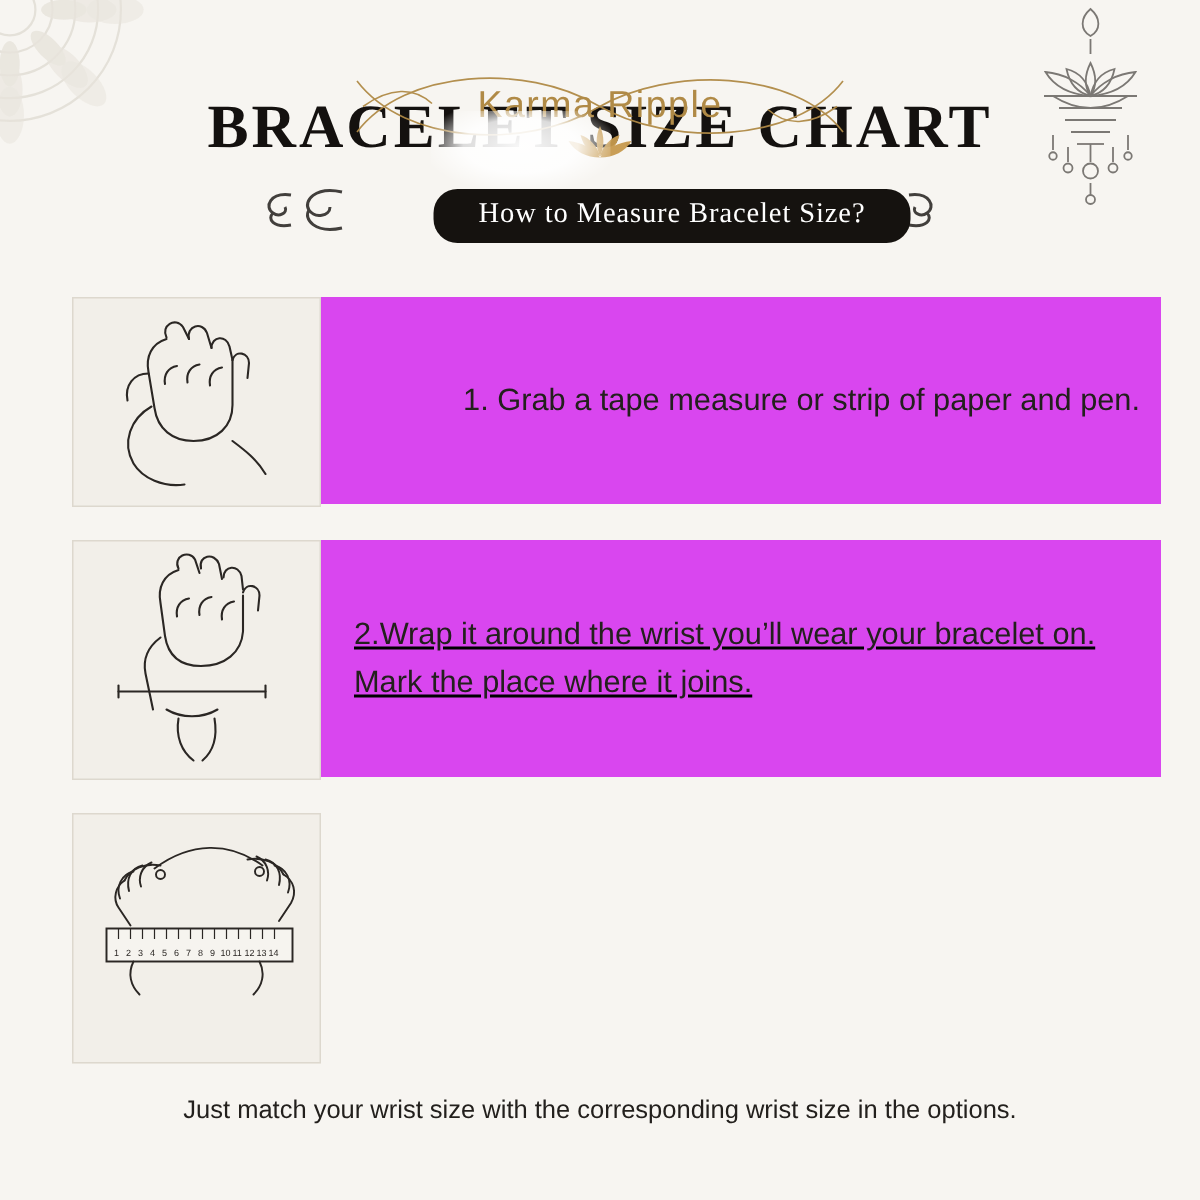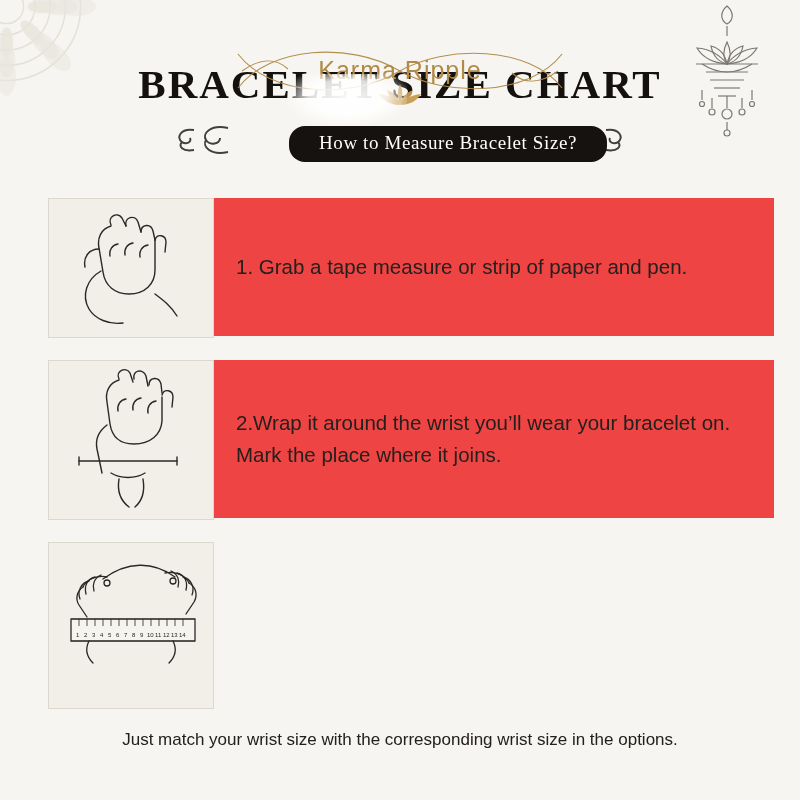--- a/index.html
+++ b/index.html
@@ -133,33 +133,34 @@
     width: 164px;
     min-width: 164px;
     margin-left: 48px;
     background: #f2efe9;
     border: 1px solid #ddd8ce;
     position: relative;
     overflow: hidden;
   }
   .step .body {
     flex: 1;
-    background: #ef4444;
+    background: #d946ef;
     margin-right: 26px;
     display: flex;
     align-items: center;
     padding: 0 14px 0 22px;
+    justify-content: flex-end;
   }
   .step .text {
     font-size: 20.5px;
     line-height: 1.55;
     color: #23201d;
   }
   .step1 .thumb, .step1 .body { height: 138px; }
-  .step2 .thumb, .step2 .body { height: 158px; }
+  .step2 .thumb, .step2 .body { height: 158px; text-decoration: underline; }
   .step3 .thumb, .step3 .body { height: 165px; }
 
   .footnote {
     position: absolute;
     top: 730px;
     left: 0;
     width: 800px;
     text-align: center;
     font-size: 17px;
     color: #23201d;

